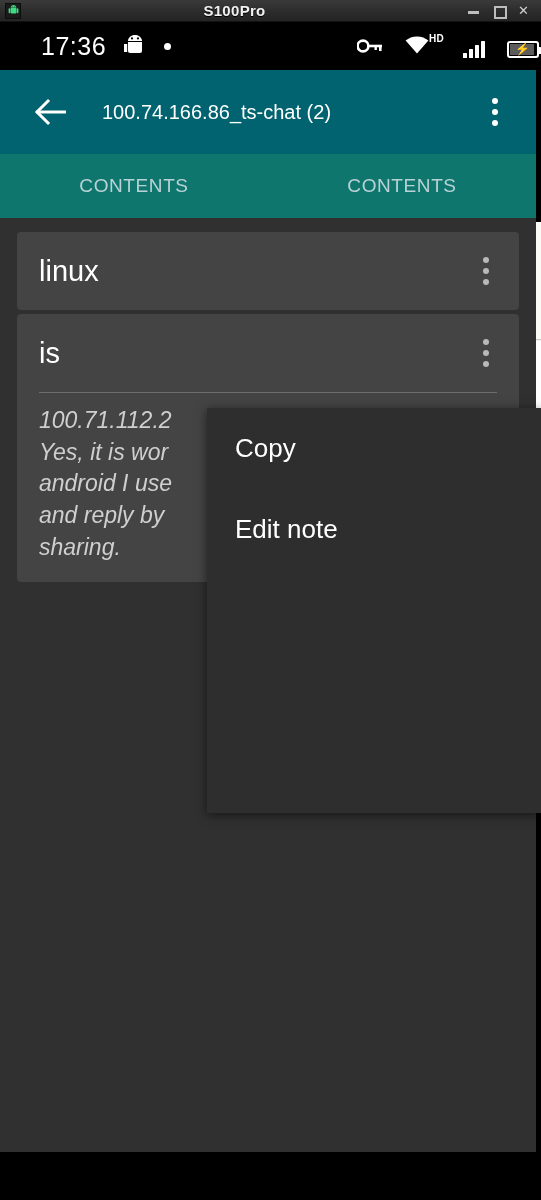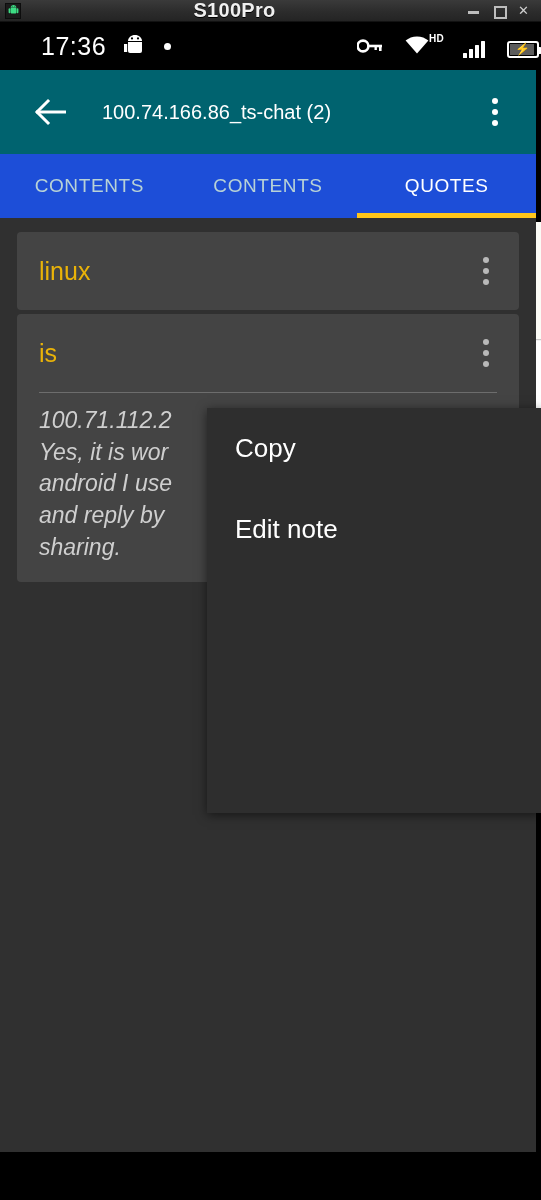--- a/index.html
+++ b/index.html
@@ -44,21 +44,21 @@
     z-index:40;
   }
   #titlebar .tb-icon {
     width:16px; height:16px; margin-left:5px;
     background:#1b1b1b; border:1px solid #0d0d0d;
     display:flex; align-items:center; justify-content:center;
     flex:0 0 auto;
   }
   #titlebar .tb-title {
     flex:1 1 auto; text-align:center;
-    color:#f0f0f0; font-size:20px; font-weight:bold;
+    color:#f0f0f0; font-size:15px; font-weight:bold;
     letter-spacing:.3px;
     margin-left:-20px;
     text-shadow:0 1px 0 #000;
   }
   #titlebar .tb-btns { display:flex; align-items:center; gap:14px; margin-right:12px; flex:0 0 auto;}
   #titlebar .tb-btn { width:11px; height:11px; position:relative; cursor:pointer;}
   .tbb-min::after { content:""; position:absolute; left:0; bottom:2px; width:11px; height:3px; background:#bdbdbd;}
   .tbb-max::after { content:""; position:absolute; left:1px; top:1px; width:9px; height:9px; border:2px solid #bdbdbd;}
   .tbb-close { color:#cfcfcf; font-size:13px; line-height:11px; text-align:center; }
 
@@ -94,21 +94,21 @@
     z-index:30;
   }
   #appbar .back { width:46px; height:46px; margin-left:28px; display:flex; align-items:center; justify-content:center; cursor:pointer;}
   #appbar .ab-title { color:#fff; font-size:20px; margin-left:28px; white-space:nowrap;}
   #appbar .ab-overflow { margin-left:auto; margin-right:28px; width:26px; height:40px; display:flex; flex-direction:column; align-items:center; justify-content:center; gap:5px; cursor:pointer;}
   #appbar .ab-overflow span { width:6px; height:6px; border-radius:50%; background:#fff; display:block;}
 
   
   #tabs {
     position:absolute; top:154px; left:0; width:536px; height:64px;
-    background:#1d4ed8;
+    background:#0f766e;
     display:flex; z-index:30;
   }
   #tabs .tab {
     flex:1 1 0; display:flex; align-items:center; justify-content:center;
     color:#b8d2d6; font-size:19px; letter-spacing:.6px; text-align:center;
     cursor:pointer; padding:0 4px; line-height:1.15;
     position:relative;
   }
   #tabs .tab.active { color:#ffffff; }
   #tabs .tab.active::after {
@@ -122,21 +122,21 @@
     background:#303030; z-index:20; overflow:hidden;
   }
   .qcard {
     margin:0 17px; background:#444444; border-radius:4px;
     position:relative;
   }
   .qcard + .qcard { margin-top:4px; }
   .qcard .qhead {
     display:flex; align-items:center; min-height:78px; padding:0 20px 0 22px;
   }
-  .qcard .qtitle { color:#eab308; font-size:25px; flex:1 1 auto; }
+  .qcard .qtitle { color:#ffffff; font-size:29px; flex:1 1 auto; }
   .qcard .qmenu {
     width:26px; height:40px; display:flex; flex-direction:column;
     align-items:center; justify-content:center; gap:5px; cursor:pointer; flex:0 0 auto;
   }
   .qcard .qmenu span { width:6px; height:6px; border-radius:50%; background:#b9b9b9; display:block;}
   .qcard .qdivider { height:1px; background:#6d6d6d; margin:0 22px; }
   .qcard .qnote {
     color:#cfcfcf; font-size:23px; font-style:italic; line-height:1.38;
     padding:12px 22px 18px 22px; white-space:pre-line;
   }
@@ -248,21 +248,20 @@
     <div class="ab-overflow">
       <span></span>
         <span></span>
         <span></span>
     </div>
   </div>
 
   <div id="tabs">
     <div class="tab">CONTENTS</div>
     <div class="tab">CONTENTS</div>
-    <div class="tab active">QUOTES</div>
   </div>
 
   <div id="content">
 
     <div class="qcard" style="margin-top:14px;">
       <div class="qhead">
         <div class="qtitle">linux</div>
         <div class="qmenu">
           <span></span>
             <span></span>

